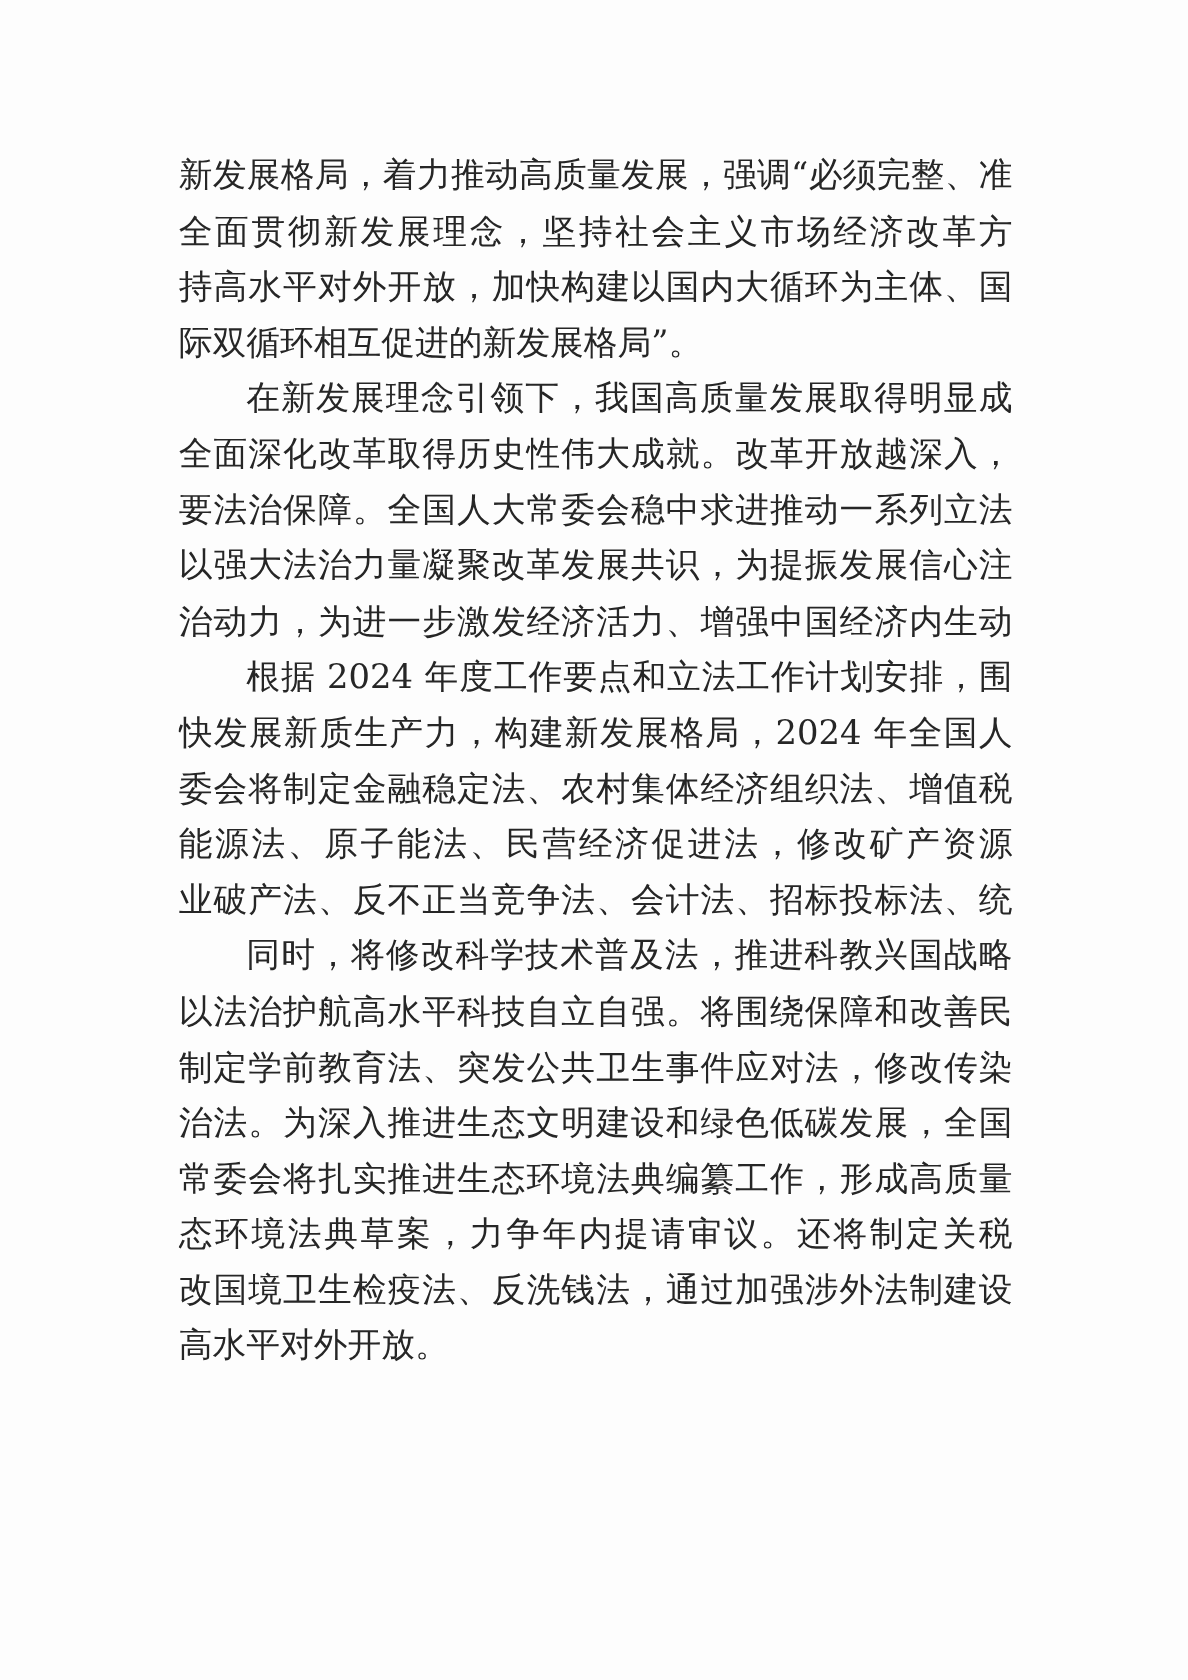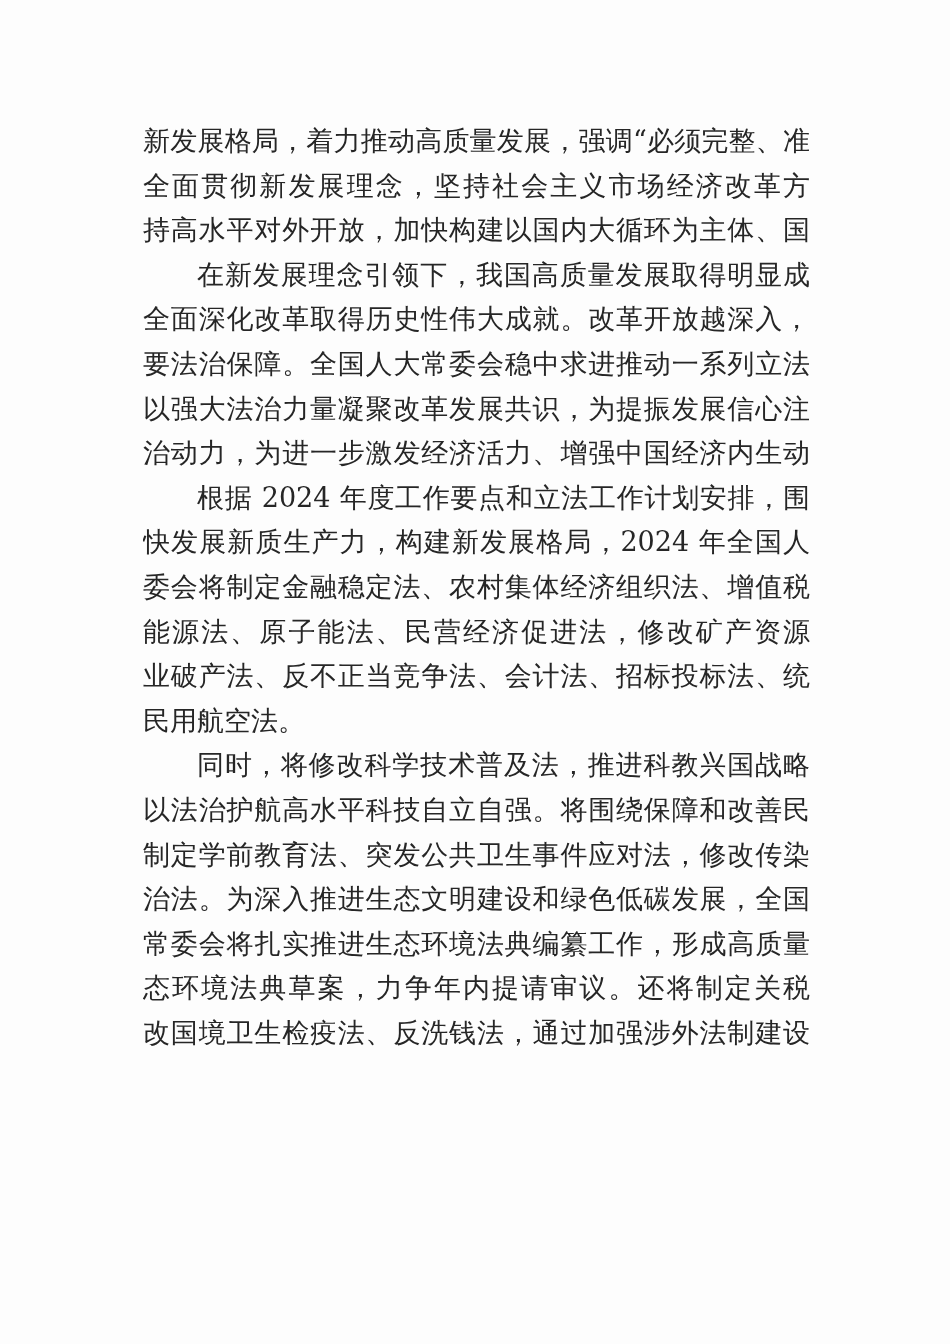--- a/index.html
+++ b/index.html
@@ -46,39 +46,40 @@
 </style>
 </head>
 <body>
 
 <div class="page" style="background: rgb(253, 253, 253);">
   <div class="text-block" style="color: rgb(38, 38, 38);">
       <div class="paragraph">
         <div class="line">新发展格局，着力推动高质量发展，强调“必须完整、准确</div>
         <div class="line">全面贯彻新发展理念，坚持社会主义市场经济改革方向，坚</div>
         <div class="line">持高水平对外开放，加快构建以国内大循环为主体、国内国</div>
+        <div class="line last">际双循环相互促进的新发展格局”。</div>
       </div>
       <div class="paragraph">
         <div class="line indent">在新发展理念引领下，我国高质量发展取得明显成效，</div>
         <div class="line">全面深化改革取得历史性伟大成就。改革开放越深入，越需</div>
         <div class="line">要法治保障。全国人大常委会稳中求进推动一系列立法工作</div>
         <div class="line">以强大法治力量凝聚改革发展共识，为提振发展信心注入法</div>
         <div class="line">治动力，为进一步激发经济活力、增强中国经济内生动力提</div>
       </div>
       <div class="paragraph">
         <div class="line indent">根据 2024 年度工作要点和立法工作计划安排，围绕加</div>
         <div class="line">快发展新质生产力，构建新发展格局，2024 年全国人大常</div>
         <div class="line">委会将制定金融稳定法、农村集体经济组织法、增值税法、</div>
         <div class="line">能源法、原子能法、民营经济促进法，修改矿产资源法、企</div>
         <div class="line">业破产法、反不正当竞争法、会计法、招标投标法、统计法</div>
-        <div class="line last">民用航空法。</div>
       </div>
       <div class="paragraph">
         <div class="line indent">同时，将修改科学技术普及法，推进科教兴国战略实施</div>
         <div class="line">以法治护航高水平科技自立自强。将围绕保障和改善民生，</div>
         <div class="line">制定学前教育法、突发公共卫生事件应对法，修改传染病防</div>
         <div class="line">治法。为深入推进生态文明建设和绿色低碳发展，全国人大</div>
         <div class="line">常委会将扎实推进生态环境法典编纂工作，形成高质量的生</div>
         <div class="line">态环境法典草案，力争年内提请审议。还将制定关税法，修</div>
         <div class="line">改国境卫生检疫法、反洗钱法，通过加强涉外法制建设推进</div>
+        <div class="line last">高水平对外开放。</div>
       </div>
     </div>
 </div>
 
 </body></html>

